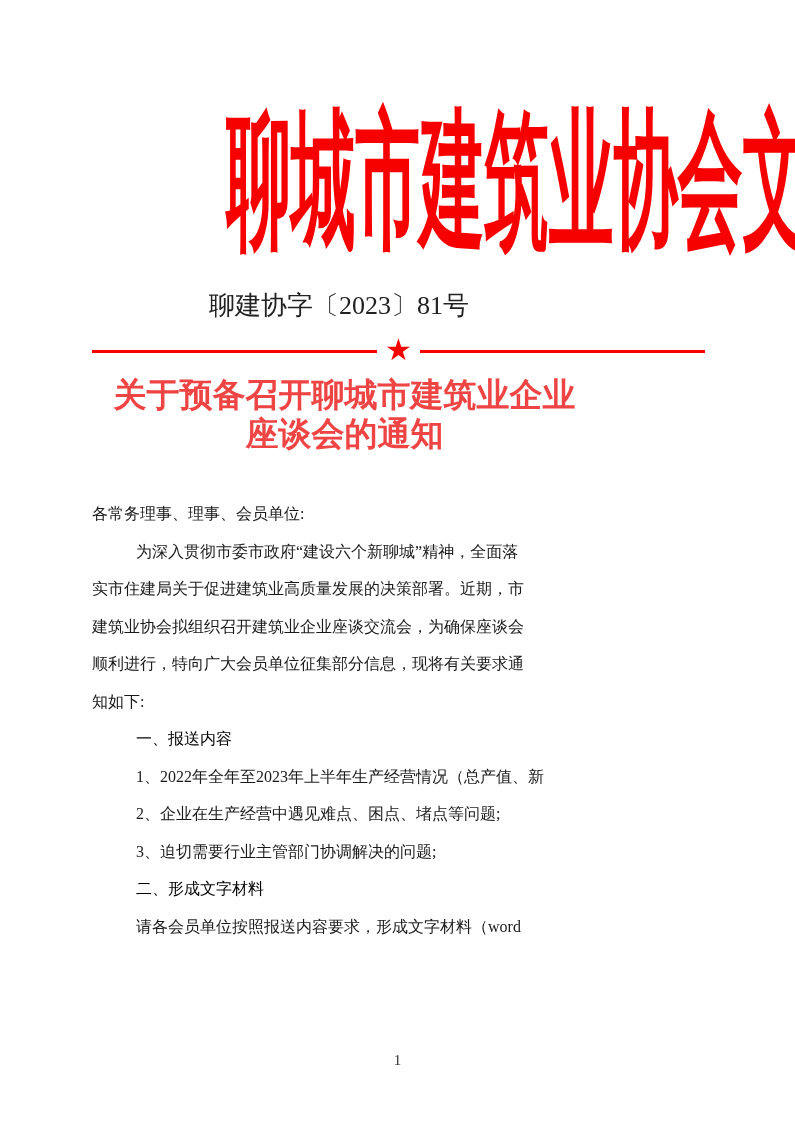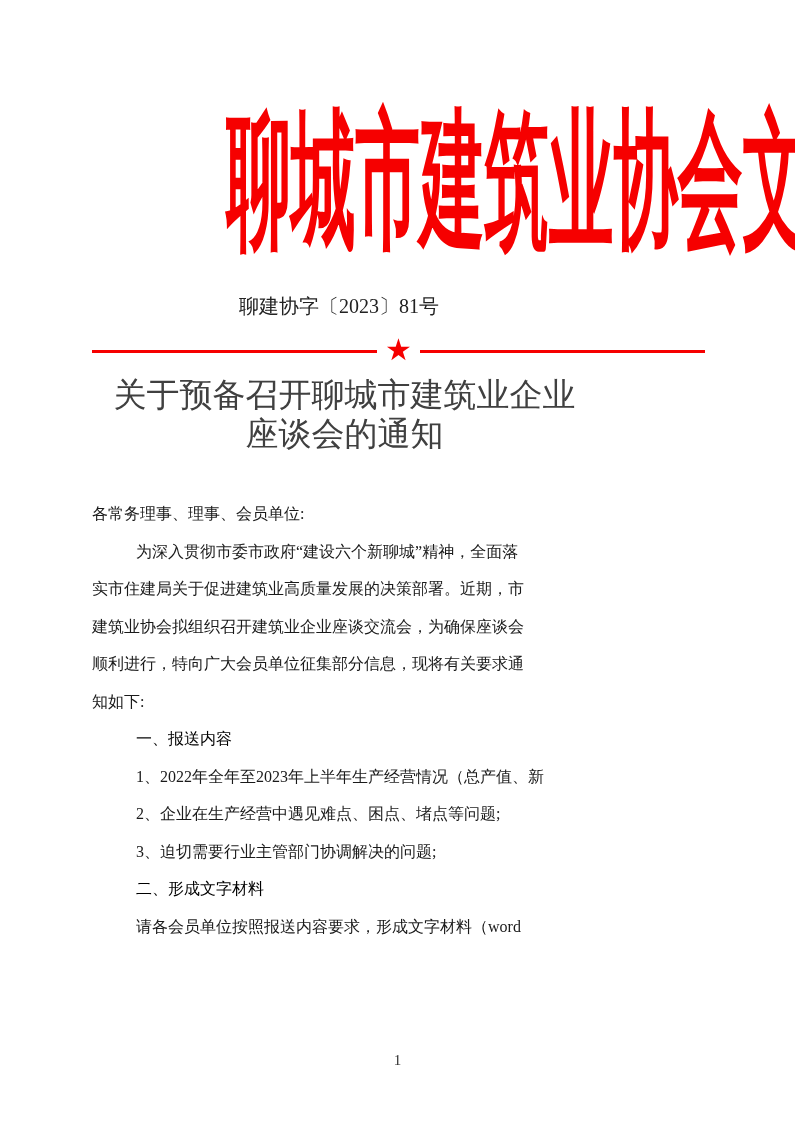--- a/index.html
+++ b/index.html
@@ -26,21 +26,21 @@
     white-space: nowrap;
     transform: scaleX(0.43);
     transform-origin: 50% 50%;
   }
   .doc-number {
     position: absolute;
     top: 292px;
     left: 0;
     width: 678px;
     text-align: center;
-    font-size: 20px;
+    font-size: 26px;
     line-height: 28px;
     color: #222;
   }
   .divider {
     position: absolute;
     top: 337px;
     left: 92px;
     width: 613px;
     height: 28px;
     display: flex;
@@ -59,22 +59,22 @@
     transform: translateY(-1px);
   }
   .notice-title {
     position: absolute;
     top: 376px;
     left: 0;
     width: 689px;
     text-align: center;
     font-size: 33px;
     line-height: 39px;
-    font-weight: normal;
-    color: #404040;
+    font-weight: bold;
+    color: #ef4444;
   }
   .body-block {
     position: absolute;
     top: 495px;
     left: 92px;
     width: 620px;
     font-size: 16px;
     line-height: 37.5px;
   }
   .bl { white-space: nowrap; }

